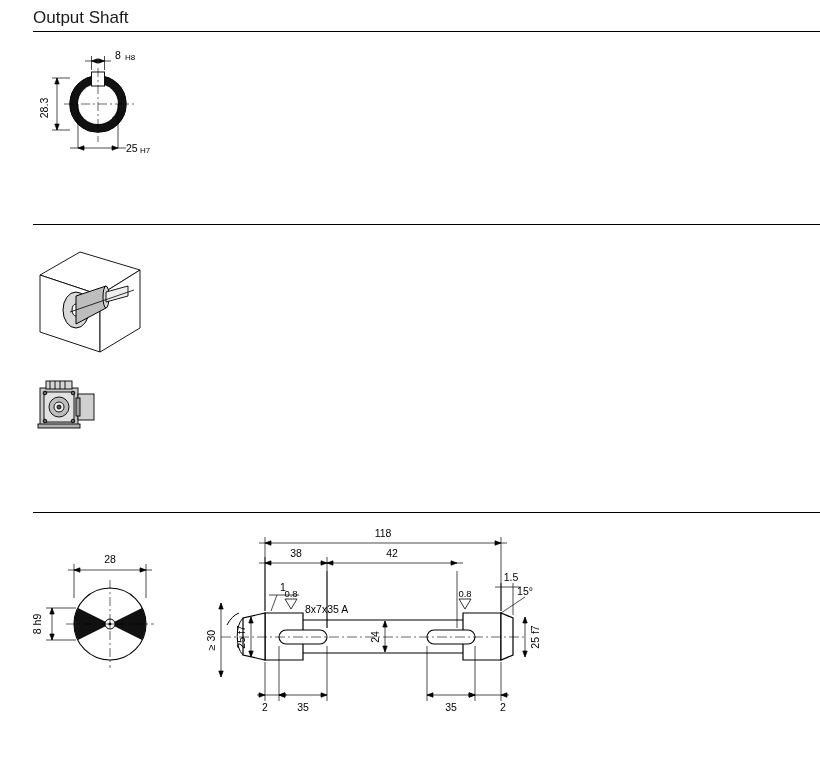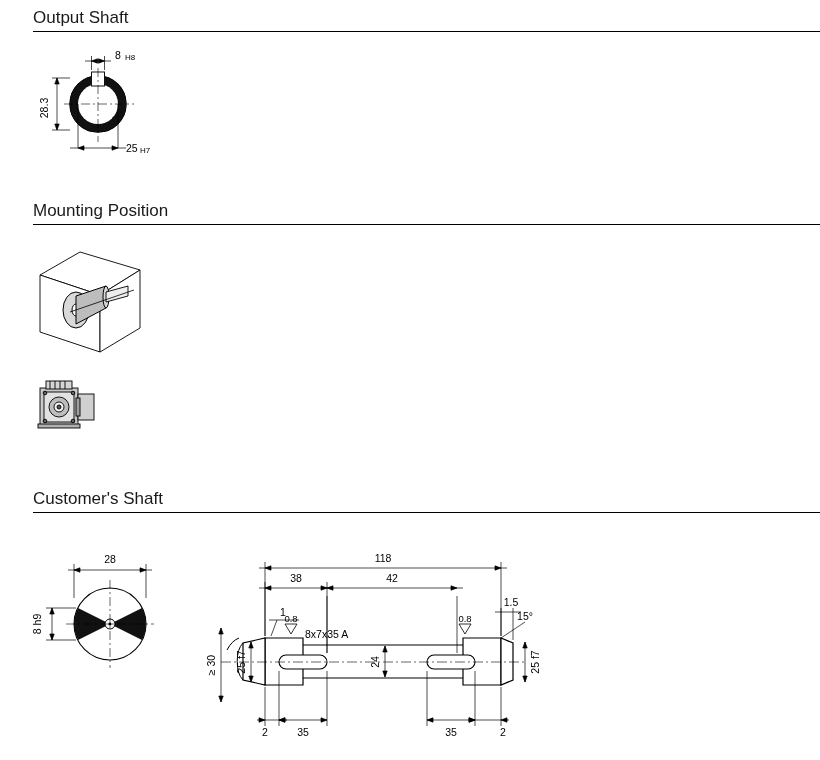--- a/index.html
+++ b/index.html
@@ -110,21 +110,20 @@
         <line x1="88" y1="56" x2="88" y2="100"></line>
         <line x1="40" y1="100" x2="96" y2="100"></line>
         <path d="M48,100 l6,-2.2 v4.4 z" fill="#000"></path>
         <path d="M88,100 l-6,-2.2 v4.4 z" fill="#000"></path>
       </g>
       <text class="t10" x="96" y="104">25</text>
       <text class="t8" x="110" y="105">H7</text>
     </svg>
   </div>
 
-  <div class="section-title" style="top:201px;">Mounting Position</div>
   <div class="section-rule" style="top:224px;"></div>
 
   <div class="fig" style="left:30px; top:240px; width:120px; height:120px;">
     <svg width="120" height="120" viewBox="0 0 120 120">
 
       <g class="ln" stroke-width="0.9">
         <polygon points="10,35 50,12 110,30 70,55" fill="#ffffff"></polygon>
         <polygon points="10,35 10,92 70,112 70,55" fill="#ffffff"></polygon>
         <polygon points="70,55 110,30 110,88 70,112" fill="#ffffff"></polygon>
       </g>
@@ -160,21 +159,20 @@
         <rect x="44" y="20" width="4" height="18" fill="#9f9f9f"></rect>
         <circle cx="13" cy="15" r="1.8" fill="#666"></circle>
         <circle cx="41" cy="15" r="1.8" fill="#666"></circle>
         <circle cx="13" cy="43" r="1.8" fill="#666"></circle>
         <circle cx="41" cy="43" r="1.8" fill="#666"></circle>
         <rect x="6" y="46" width="42" height="4" fill="#b0b0b0"></rect>
       </g>
     </svg>
   </div>
 
-  <div class="section-title" style="top:489px;">Customer's Shaft</div>
   <div class="section-rule" style="top:512px;"></div>
 
   <div class="fig" style="left:30px; top:546px; width:170px; height:140px;">
     <svg width="170" height="140" viewBox="0 0 170 140">
 
       <circle class="ln" cx="80" cy="78" r="36" stroke-width="1.1" fill="#ffffff"></circle>
 
       <path d="M80,78 L48,62 A36,36 0 0,0 48,94 Z" fill="#111111"></path>
       <path d="M80,78 L112,62 A36,36 0 0,1 112,94 Z" fill="#111111"></path>
       <circle cx="80" cy="78" r="5" fill="#ffffff" stroke="#000" stroke-width="1"></circle>
@@ -198,21 +196,21 @@
         <line x1="46" y1="62" x2="16" y2="62"></line>
         <line x1="46" y1="94" x2="16" y2="94"></line>
         <line x1="22" y1="62" x2="22" y2="94"></line>
         <path d="M22,62 l-2.2,6 h4.4 z" fill="#000"></path>
         <path d="M22,94 l-2.2,-6 h4.4 z" fill="#000"></path>
       </g>
       <text class="t10" x="11" y="78" transform="rotate(-90 11 78)" text-anchor="middle">8 h9</text>
     </svg>
   </div>
 
-  <div class="fig" style="left:195px; top:525px; width:380px; height:200px;margin-top:25px;">
+  <div class="fig" style="left:195px; top:525px; width:380px; height:200px;">
     <svg width="380" height="200" viewBox="0 0 380 200">
 
       <g class="ln" stroke-width="1.2">
 
         <path d="M70,95 L70,128 L310,128 L310,95 Z" fill="#ffffff"></path>
 
         <path d="M70,88 L70,135 L108,135 L108,88 Z" fill="#ffffff"></path>
 
         <path d="M268,88 L268,135 L306,135 L306,88 Z" fill="#ffffff"></path>
 

